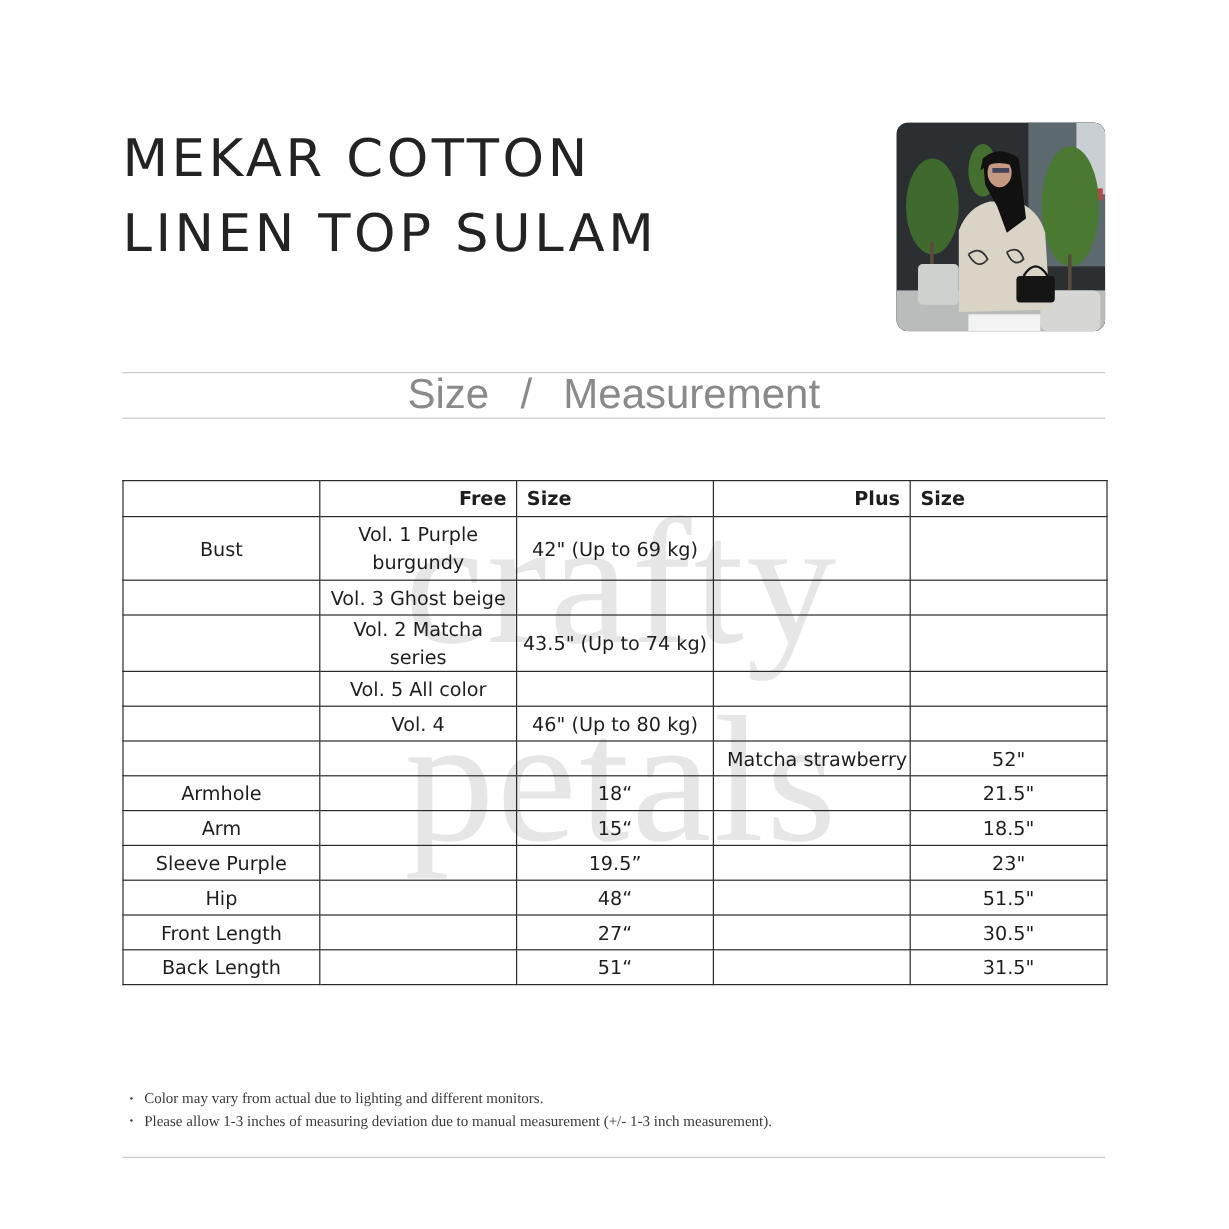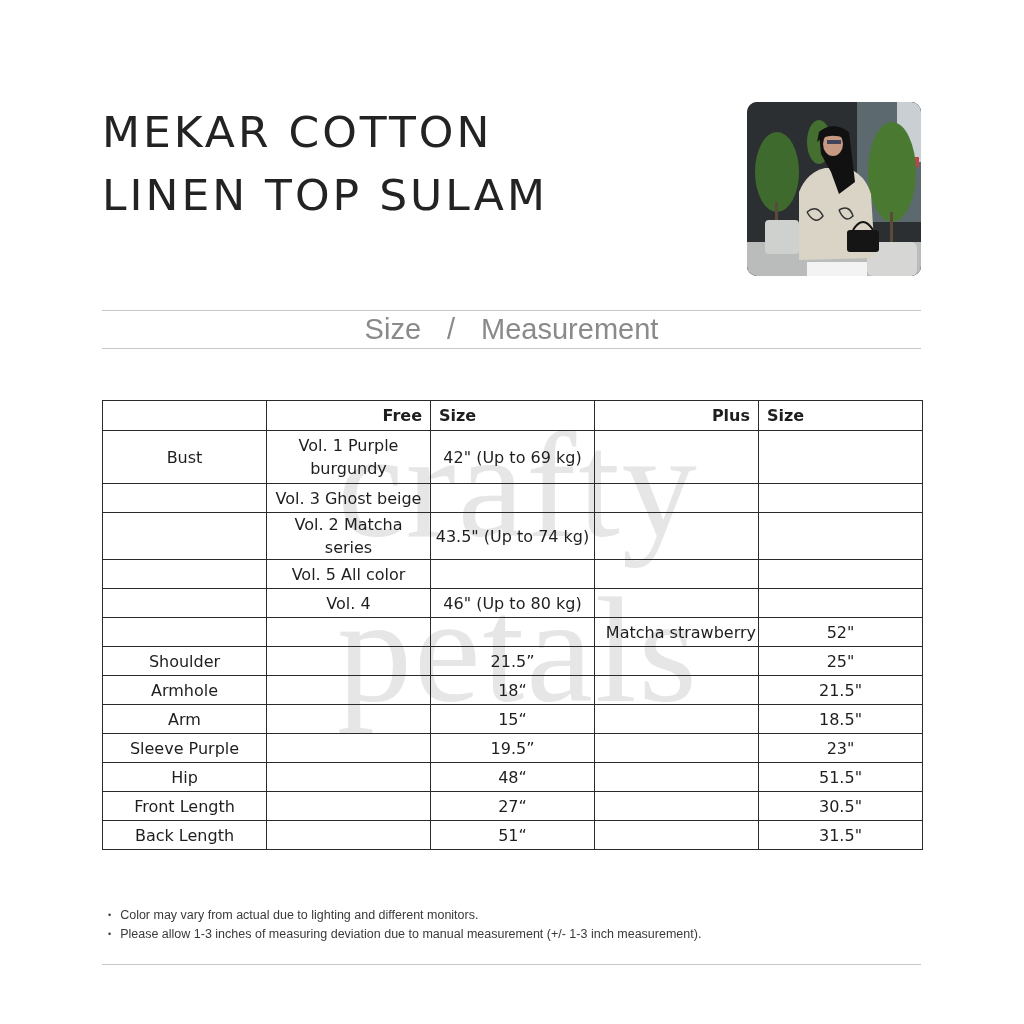--- a/index.html
+++ b/index.html
@@ -15,21 +15,21 @@
     }
     .title span { display: block; }
     .photo {
       position: absolute; left: 747px; top: 102px; width: 174px; height: 174px;
       border-radius: 10px; overflow: hidden; background: #7f8a86;
     }
     .photo svg { display: block; }
     .hr { position: absolute; left: 102px; width: 819px; height: 1px; background: #c8c8c8; }
     .subtitle {
       position: absolute; left: 102px; width: 819px; top: 310px; height: 38px;
-      text-align: center; font-family: "Liberation Sans", sans-serif; font-size: 29px;
+      text-align: center; font-family: "Liberation Sans", sans-serif; font-size: 35px;
       line-height: 38px; color: #8a8a8a; white-space: pre;
     }
     .subtitle .sep { padding: 0 26px; }
     .watermark {
       position: absolute; left: 308px; top: 410px; width: 420px;
       font-family: Liberation Serif, serif; color: #e6e6e6; text-align: center;
       font-size: 150px; line-height: 150px; pointer-events: none; z-index: 0;
       letter-spacing: 2px;
     }
     .watermark div { height: 165px; }
@@ -39,21 +39,21 @@
     }
     table.sizes td {
       border: 1.5px solid #2a2a2a; padding: 0 4px; font-size: 16px;
       text-align: center; vertical-align: middle; color: #1e1e1e; line-height: 23px;
     }
     table.sizes td.hdr { font-weight: bold; }
     table.sizes td.r { text-align: right; padding-right: 8px; }
     table.sizes td.l { text-align: left; padding-left: 8px; }
     .notes {
       position: absolute; left: 108px; top: 906px; margin: 0; padding: 0; list-style: none;
-      font-family: Liberation Sans, sans-serif; font-size: 12.5px; color: #3a3a3a; line-height: 19px;
+      font-family: Liberation Serif, serif; font-size: 12.5px; color: #3a3a3a; line-height: 19px;
     }
     .notes li::before { content: "•"; font-size: 9px; margin-right: 9px; vertical-align: 1px; }
   </style>
 </head>
 <body>
 
 <h1 class="title">
   <span>MEKAR COTTON</span>
   <span>LINEN TOP SULAM</span>
 </h1>
@@ -148,27 +148,20 @@
     <td></td>
   </tr>
   <tr style="height:29px">
     <td></td>
     <td></td>
     <td></td>
     <td style="padding:0 2px;text-align:right;">Matcha strawberry</td>
     <td>52"</td>
   </tr>
   <tr style="height:29px">
-    <td>Shoulder</td>
-    <td></td>
-    <td>21.5”</td>
-    <td></td>
-    <td>25"</td>
-  </tr>
-  <tr style="height:29px">
     <td>Armhole</td>
     <td></td>
     <td>18“</td>
     <td></td>
     <td>21.5"</td>
   </tr>
   <tr style="height:29px">
     <td>Arm</td>
     <td></td>
     <td>15“</td>

